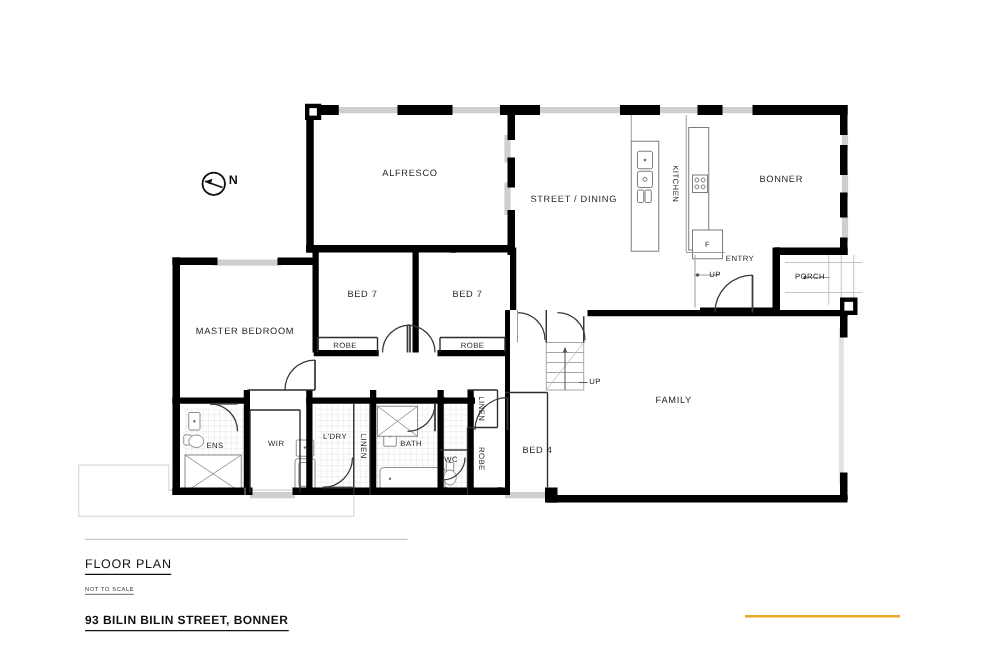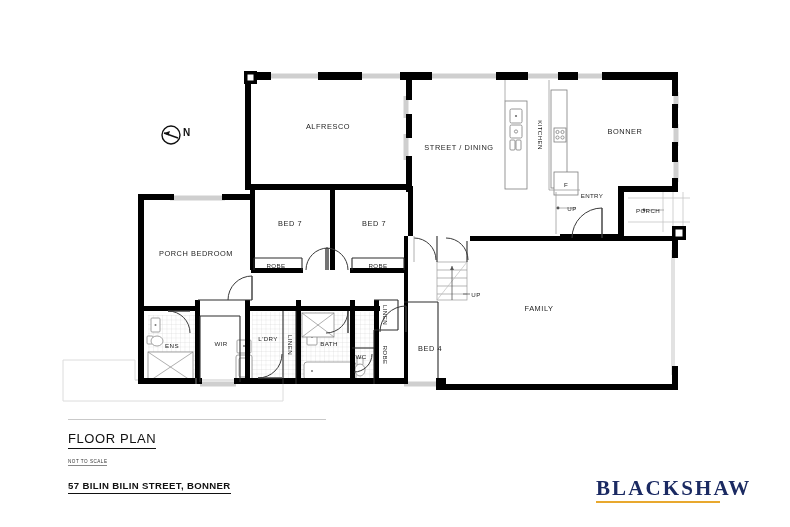--- a/index.html
+++ b/index.html
@@ -1,32 +1,32 @@
 <!DOCTYPE html>
 <html><head>
 <meta charset="utf-8">
 <style>
   html,body{margin:0;padding:0;background:#ffffff;}
   body{width:790px;height:527px;position:relative;overflow:hidden;
        font-family:"Liberation Sans","DejaVu Sans",sans-serif;color:#1a1a1a;}
 
-  #plan-root{position:absolute;left:0;top:0;width:790px;height:400px;}
+  #plan-root{position:absolute;left:0;top:12px;width:790px;height:400px;}
 
   .layer{position:absolute;left:0;top:0;width:790px;height:527px;}
 
   
   .lbl{position:absolute;font-size:7.4px;letter-spacing:.55px;color:#1d1d1d;
        white-space:nowrap;transform:translate(-50%,-50%);text-align:center;}
   .lbl.sm{font-size:6.2px;letter-spacing:.35px;}
   .lbl.rot{transform:translate(-50%,-50%) rotate(90deg);}
 
   
   #caption{position:absolute;left:68px;top:419px;width:300px;}
   .cap-rule{height:1px;background:#c9c9c9;width:258px;margin:0 0 9px 0;}
-  .cap-title{font-size:13px;letter-spacing:.6px;color:#111;padding-bottom:2px;
+  .cap-title{font-size:10px;letter-spacing:.6px;color:#111;padding-bottom:2px;
              display:inline-block;border-bottom:1.2px solid #111;}
   .cap-sub{font-size:4.6px;letter-spacing:.5px;color:#333;margin-top:3px;
            display:inline-block;border-bottom:.8px solid #888;padding-bottom:1px;}
   .cap-addr{font-size:9.6px;letter-spacing:.35px;color:#111;font-weight:bold;
             margin-top:13px;display:inline-block;border-bottom:1.1px solid #111;
             padding-bottom:2px;}
 
   
   #brand{position:absolute;left:596px;top:478px;text-align:center;}
   .brand-word{font-family:"Liberation Serif","DejaVu Serif",serif;
@@ -296,21 +296,21 @@
     </g>
   </svg>
 
   <div class="layer">
     <span class="lbl" style="left:328px;top:126px">ALFRESCO</span>
     <span class="lbl" style="left:459px;top:147px">STREET / DINING</span>
     <span class="lbl rot sm" style="left:540px;top:135px">KITCHEN</span>
     <span class="lbl" style="left:625px;top:131px">BONNER</span>
     <span class="lbl sm" style="left:592px;top:195px">ENTRY</span>
     <span class="lbl sm" style="left:648px;top:210px">PORCH</span>
-    <span class="lbl" style="left:196px;top:253px">PORCH BEDROOM</span>
+    <span class="lbl" style="left:196px;top:253px">MASTER BEDROOM</span>
     <span class="lbl" style="left:290px;top:223px">BED 7</span>
     <span class="lbl" style="left:374px;top:223px">BED 7</span>
     <span class="lbl sm" style="left:276px;top:265px">ROBE</span>
     <span class="lbl sm" style="left:378px;top:265px">ROBE</span>
     <span class="lbl sm" style="left:172px;top:345px">ENS</span>
     <span class="lbl sm" style="left:221px;top:343px">WIR</span>
     <span class="lbl sm" style="left:268px;top:338px">L'DRY</span>
     <span class="lbl rot sm" style="left:290px;top:345px">LINEN</span>
     <span class="lbl sm" style="left:329px;top:343px">BATH</span>
     <span class="lbl sm" style="left:361px;top:356px">WC</span>
@@ -330,21 +330,20 @@
       <path d="M18 14 L4 9" stroke="#111" stroke-width="1.4" fill="none"></path>
       <path d="M4 9 l6 -2 l-1.5 4.6 z" fill="#111"></path>
     </svg>
     <span style="position:absolute;left:23px;top:3px;font-size:10px;font-weight:bold;color:#111;">N</span>
   </div>
 
   <div id="caption">
     <div class="cap-rule"></div>
     <div><span class="cap-title">FLOOR PLAN</span></div>
     <div><span class="cap-sub">NOT TO SCALE</span></div>
-    <div><span class="cap-addr">57 BILIN BILIN STREET, BONNER</span></div>
+    <div><span class="cap-addr">93 BILIN BILIN STREET, BONNER</span></div>
   </div>
 
   <div id="brand">
-    <div class="brand-word">BLACKSHAW</div>
     <div class="brand-rule"></div>
   </div>
 
 </div>
 
 </body></html>

